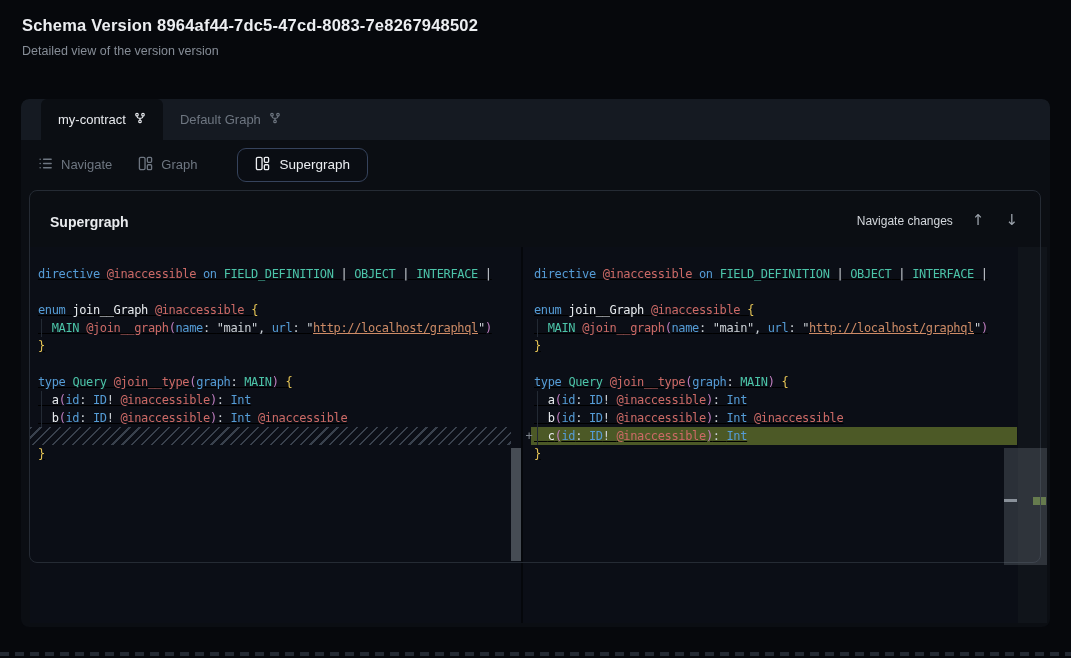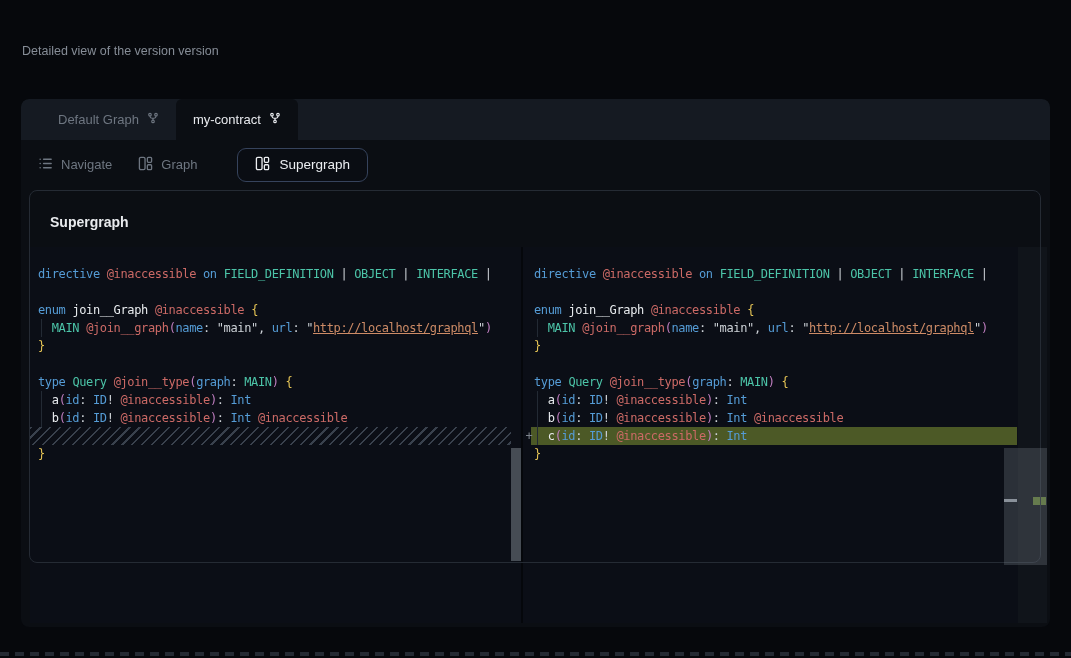--- a/index.html
+++ b/index.html
@@ -34,21 +34,21 @@
 
   
   .section-title { position:absolute; left:29px; top:115px; font-size:14px; font-weight:bold; color:#e9ebee; }
   .nav-changes { position:absolute; top:112px; right:30px; display:flex; align-items:center; gap:17px; }
   .nav-changes .lbl { font-size:12px; color:#d4d8dd; }
   .nav-arrow { background:none; border:none; font-family:"DejaVu Sans",sans-serif; font-size:15px;
                color:#9aa1aa; cursor:pointer; line-height:1; padding:2px; }
 
   
   #editor { position:absolute; left:9px; top:148px; width:1017px; height:376px; background:#0b0e16; }
-  .pane { position:absolute; top:0; bottom:0; padding-top:18px; overflow:hidden; z-index:1; }
+  .pane { position:absolute; top:0; bottom:0; padding-top:18px; overflow:hidden; z-index:1;text-decoration:underline; }
   .pane-left  { left:0; width:481px; padding-left:8px; }
   .pane-right { left:493px; width:481px; padding-left:11px; }
   .code-line { height:18px; line-height:18px; white-space:pre;
                font-family:"DejaVu Sans Mono",monospace; font-size:12px; letter-spacing:-0.35px;
                color:#ccd1d6; }
   .hatch { margin-left:-8px; width:481px;
            background:repeating-linear-gradient(135deg,#39414d 0 1.5px,transparent 1.5px 7px); }
   .code-link { text-decoration:underline; cursor:pointer; }
   .indent-guide { position:absolute; width:1px; background:#232a34; z-index:1; }
 
@@ -73,36 +73,37 @@
                          background:rgba(130,137,146,.28); z-index:5; }
 
   .bottom-dashes { position:absolute; left:0; top:652px; width:1071px; height:4px;
                    background:repeating-linear-gradient(90deg,#242a33 0 9px,transparent 9px 15px); }
 </style>
 </head>
 <body>
 
 <div class="screen">
 
+  <div class="page-title">Schema Version 8964af44-7dc5-47cd-8083-7e8267948502</div>
   <div class="page-subtitle">Detailed view of the version version</div>
 
   <div class="card">
 
     <div class="tabbar">
-      <div class="gtab">
-        <span>Default Graph</span>
+      <div class="gtab active">
+        <span>my-contract</span>
         <span><svg viewBox="0 0 16 16" width="12" height="12" fill="none" stroke="currentColor" stroke-width="1.5">
               <circle cx="4" cy="3.5" r="1.7"></circle>
               <circle cx="12" cy="3.5" r="1.7"></circle>
               <circle cx="8" cy="12.5" r="1.7"></circle>
               <path d="M4 5.2v.6a2.5 2.5 0 0 0 2.5 2.5h3A2.5 2.5 0 0 0 12 5.8v-.6M8 8.3v2.5"></path>
             </svg></span>
       </div>
-      <div class="gtab active">
-        <span>my-contract</span>
+      <div class="gtab">
+        <span>Default Graph</span>
         <span><svg viewBox="0 0 16 16" width="12" height="12" fill="none" stroke="currentColor" stroke-width="1.5">
               <circle cx="4" cy="3.5" r="1.7"></circle>
               <circle cx="12" cy="3.5" r="1.7"></circle>
               <circle cx="8" cy="12.5" r="1.7"></circle>
               <path d="M4 5.2v.6a2.5 2.5 0 0 0 2.5 2.5h3A2.5 2.5 0 0 0 12 5.8v-.6M8 8.3v2.5"></path>
             </svg></span>
       </div>
     </div>
 
     <div class="subtabs">
@@ -124,20 +125,25 @@
         <span><svg viewBox="0 0 16 16" width="15" height="15" fill="none" stroke="currentColor" stroke-width="1.4">
               <rect x="1.5" y="1.5" width="6" height="13" rx="1.5"></rect>
               <rect x="10" y="1.5" width="4.5" height="5.2" rx="1"></rect>
               <rect x="10" y="9.3" width="4.5" height="5.2" rx="1"></rect>
             </svg></span>
         <span>Supergraph</span>
       </div>
     </div>
 
     <div class="section-title">Supergraph</div>
+    <div class="nav-changes">
+      <span class="lbl">Navigate changes</span>
+      <button class="nav-arrow"><span>↑</span></button>
+      <button class="nav-arrow"><span>↓</span></button>
+    </div>
 
     <div id="editor">
       <div class="minimap">
         <div class="minimap-marker"></div>
       </div>
       <div class="pane pane-left">
         <div class="indent-guide" style="left:11px; top:72px;  height:18px;"></div>
         <div class="indent-guide" style="left:11px; top:144px; height:36px;"></div>
       <div class="code-line"><span style="color: rgb(85, 156, 214);">directive</span><span style="color: rgb(204, 209, 214);"> </span><span style="color: rgb(204, 106, 102);">@inaccessible</span><span style="color: rgb(204, 209, 214);"> </span><span style="color: rgb(85, 156, 214);">on</span><span style="color: rgb(204, 209, 214);"> </span><span style="color: rgb(76, 196, 168);">FIELD_DEFINITION</span><span style="color: rgb(204, 209, 214);"> | </span><span style="color: rgb(76, 196, 168);">OBJECT</span><span style="color: rgb(204, 209, 214);"> | </span><span style="color: rgb(76, 196, 168);">INTERFACE</span><span style="color: rgb(204, 209, 214);"> |</span></div>
           <div class="code-line"></div>

